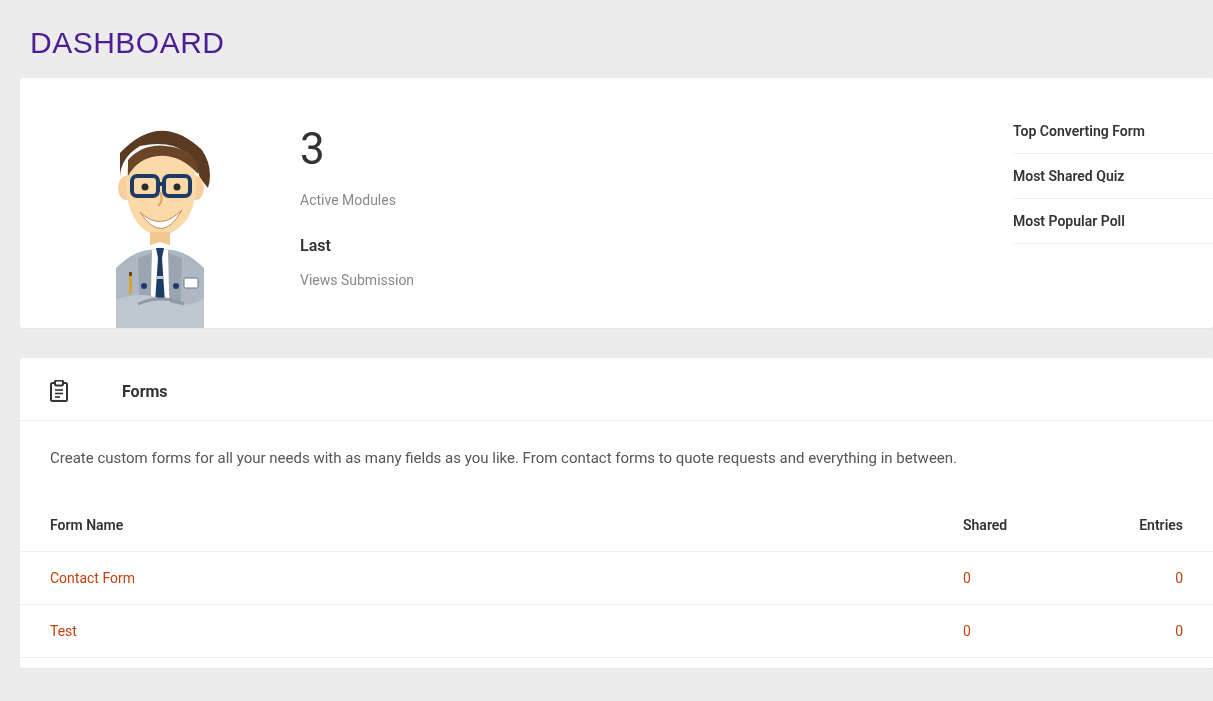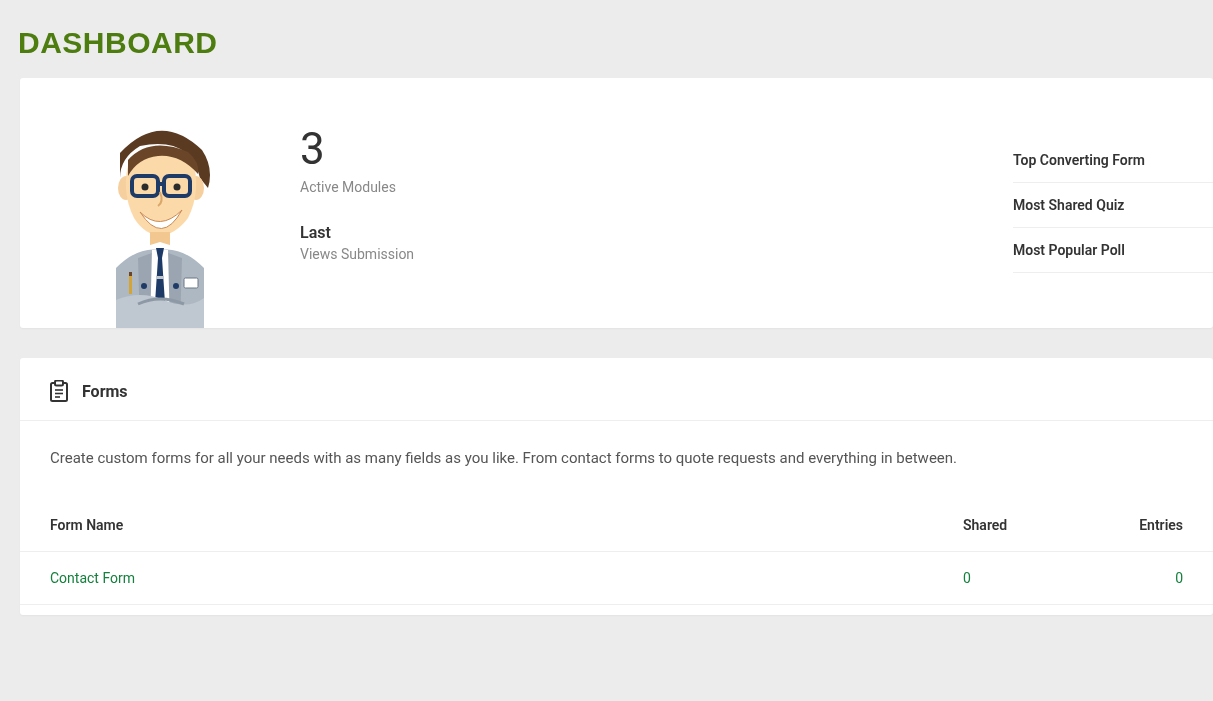--- a/index.html
+++ b/index.html
@@ -6,24 +6,24 @@
   body {
     font-family: -apple-system, BlinkMacSystemFont, "Segoe UI", Roboto, "Helvetica Neue", Arial, sans-serif;
     background: #ececec;
     color: #333;
     width: 1213px;
     height: 701px;
     overflow: hidden;
   }
   .page-title {
     font-size: 30px;
-    font-weight: 700;
+    font-weight: 400;
     letter-spacing: 0.5px;
-    color: #4d7c0f;
-    padding: 26px 0 18px 18px;
+    color: #4c1d95;
+    padding: 26px 0 18px 30px;
     font-family: "Arial Black", "Segoe UI", sans-serif;
   }
   .card {
     background: #fff;
     margin-left: 20px;
     border-radius: 3px;
     box-shadow: 0 1px 2px rgba(0,0,0,0.04);
   }
   
   .summary-card {
@@ -44,71 +44,72 @@
     padding-top: 45px;
   }
   .stat-number {
     font-size: 44px;
     font-weight: 400;
     color: #333;
   }
   .stat-label {
     font-size: 14px;
     color: #888;
-    margin-top: 4px;
+    margin-top: 17px;
   }
   .stat-block { margin-bottom: 28px; }
   .stat-value {
     font-size: 16px;
     font-weight: 600;
     color: #333;
   }
   .side-list {
     width: 200px;
     padding-top: 45px;
     padding-right: 0;
   }
   .side-item {
     font-size: 14px;
     font-weight: 600;
     color: #333;
     padding: 14px 0 14px 0;
     border-bottom: 1px solid #eee;
     cursor: pointer;
   }
-  .side-item:first-child { padding-top: 0; margin-top: 29px; }
+  .side-item:first-child { padding-top: 0; }
   
   .forms-card { margin-top: 30px; padding-bottom: 10px; }
   .forms-header {
     display: flex;
     align-items: center;
     gap: 14px;
     padding: 22px 30px 18px 30px;
     border-bottom: 1px solid #eee;
   }
   .forms-header-title {
     font-size: 16px;
     font-weight: 700;
     color: #333;
+    margin-left: 40px;
   }
   .clipboard-icon { width: 18px; height: 22px; }
   .forms-desc {
     font-size: 15px;
     color: #555;
     padding: 28px 30px 10px 30px;
   }
   .forms-table { width: 100%; border-collapse: collapse; margin-top: 22px; padding-left: 12px; }
   .forms-table th, .forms-table td {
     text-align: left;
     font-size: 14px;
     padding: 18px 30px;
     border-bottom: 1px solid #eee;
   }
   .forms-table th { font-weight: 600; color: #333; }
-  .forms-table td { color: #15803d; margin-left: 24px; }
+  .forms-table td { color: #c2410c; margin-left: 24px; }
   .col-views, .col-entries { width: 140px; }
   .forms-table td.col-entries, .forms-table th.col-entries { text-align: right; padding-left: 0; }
   .forms-table tr.data-row { cursor: pointer; }
 </style>
 </head>
 <body>
 
 <h1 class="page-title">DASHBOARD</h1>
 
 <div class="card summary-card">
@@ -201,15 +202,20 @@
         <th class="col-views">Shared</th>
         <th class="col-entries">Entries</th>
       </tr>
     </thead>
     <tbody>
       <tr class="data-row">
         <td>Contact Form</td>
         <td class="col-views">0</td>
         <td class="col-entries">0</td>
       </tr>
+      <tr class="data-row">
+        <td>Test</td>
+        <td class="col-views">0</td>
+        <td class="col-entries">0</td>
+      </tr>
     </tbody>
   </table>
 </div>
 
 </body></html>

